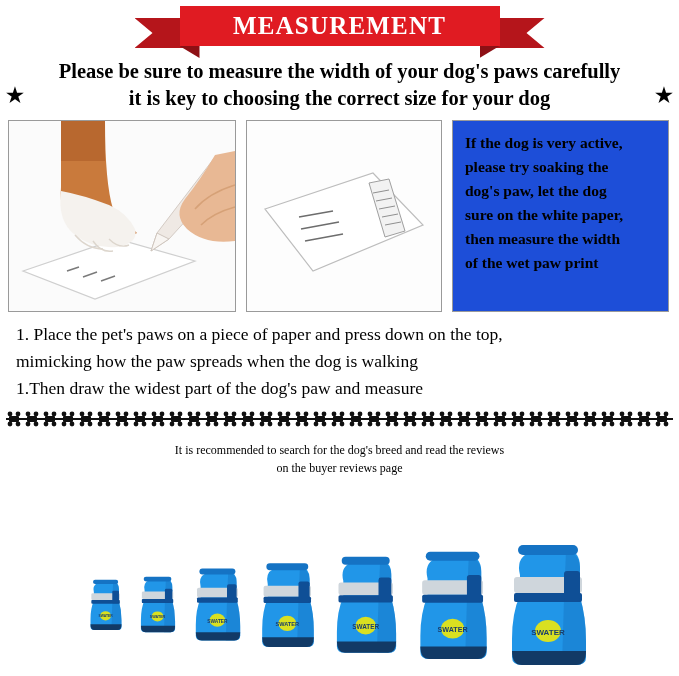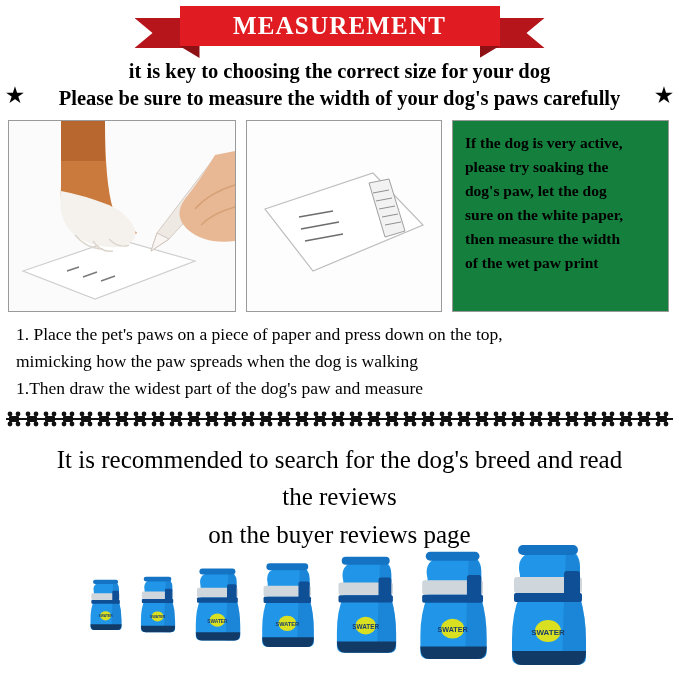--- a/index.html
+++ b/index.html
@@ -93,21 +93,21 @@
 
   
   .panels {
     display: flex;
     gap: 10px;
     padding: 8px 8px 0 8px;
     align-items: stretch;
   }
   .panel {
     border: 1px solid #9a9a9a;
-    background: #15803d;
+    background: #1d4ed8;
     position: relative;
     overflow: hidden;
   }
   .panel-a { width: 228px; height: 192px; }
   .panel-b { width: 196px; height: 192px; }
   .panel-c {
     width: 217px;
     height: 192px;
     padding: 10px 10px 8px 12px;
   }
@@ -133,21 +133,21 @@
     margin: 10px 6px 0 6px;
     height: 16px;
     position: relative;
   }
   .divider svg { display: block; }
 
   
   .recommend {
     text-align: center;
     font-family: "Liberation Serif", serif;
-    font-size: 25px;
+    font-size: 12px;
     line-height: 1.5;
     padding: 14px 40px 0 40px;
   }
 
   
   .boots {
     position: absolute;
     bottom: 0;
     left: 0;
     width: 679px;
@@ -169,22 +169,22 @@
   <div class="ribbon-fold-l"></div>
   <div class="ribbon-fold-r"></div>
   <div class="ribbon">
     <span class="ribbon-text">MEASUREMENT</span>
   </div>
 </div>
 
 <div class="headline">
   <span class="star left">★</span>
   <span class="star right">★</span>
+  <div>Please be sure to measure the width of your dog's paws carefully</div>
   <div>it is key to choosing the correct size for your dog</div>
-  <div>Please be sure to measure the width of your dog's paws carefully</div>
 </div>
 
 <div class="panels">
 
   <div class="panel panel-a">
     <svg width="226" height="190" viewBox="0 0 226 190">
       <rect x="0" y="0" width="226" height="190" fill="#fbfbfb"></rect>
 
       <polygon points="14,150 108,118 186,140 86,178" fill="#ffffff" stroke="#cfcfcf" stroke-width="1.2"></polygon>
 

